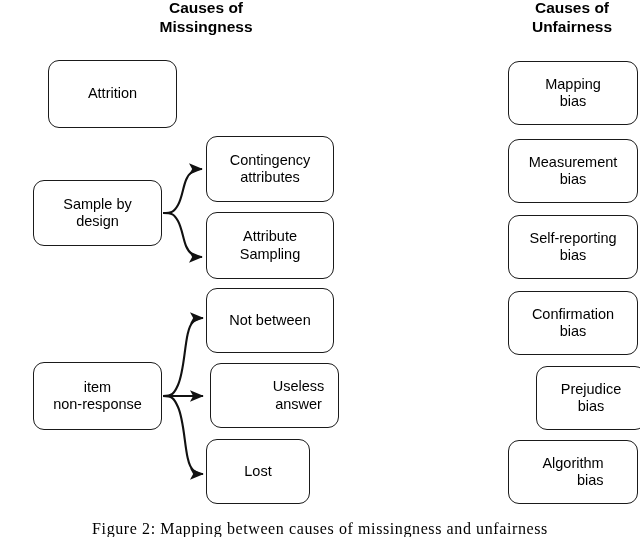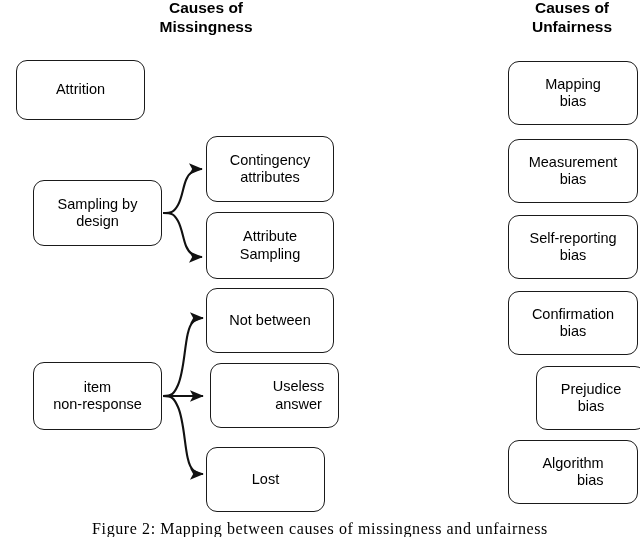--- a/index.html
+++ b/index.html
@@ -83,39 +83,39 @@
 <body>
 
 <div id="canvas">
 
   <div class="col-title" id="title-missingness">Causes of
 Missingness</div>
 
   <div class="col-title" id="title-unfairness">Causes of
 Unfairness</div>
 
-  <div class="node" style="left:16px; top:60px; width:129px; height:60px;">Attrition</div>
+  <div class="node" style="left:48px; top:60px; width:129px; height:68px;">Attrition</div>
 
-  <div class="node" style="left:33px; top:180px; width:129px; height:66px;">Sampling by
+  <div class="node" style="left:33px; top:180px; width:129px; height:66px;">Sample by
 design</div>
 
   <div class="node" style="left:33px; top:362px; width:129px; height:68px;">item
 non-response</div>
 
   <div class="node" style="left:206px; top:136px; width:128px; height:66px;text-align:center;">Contingency
 attributes</div>
 
   <div class="node" style="left:206px; top:212px; width:128px; height:67px;">Attribute
 Sampling</div>
 
   <div class="node" style="left:206px; top:288px; width:128px; height:65px;">Not between</div>
 
   <div class="node" style="left:210px; top:363px; width:129px; height:65px;padding-left:48px;">Useless answer</div>
 
-  <div class="node" style="left:206px; top:439px; width:119px; height:65px;margin-top:8px;">Lost</div>
+  <div class="node" style="left:206px; top:439px; width:104px; height:65px;">Lost</div>
 
   <div class="node" style="left:508px; top:61px; width:130px; height:64px;">Mapping
 bias</div>
 
   <div class="node" style="left:508px; top:139px; width:130px; height:64px;">Measurement
 bias</div>
 
   <div class="node" style="left:508px; top:215px; width:130px; height:64px;">Self-reporting
 bias</div>
 

